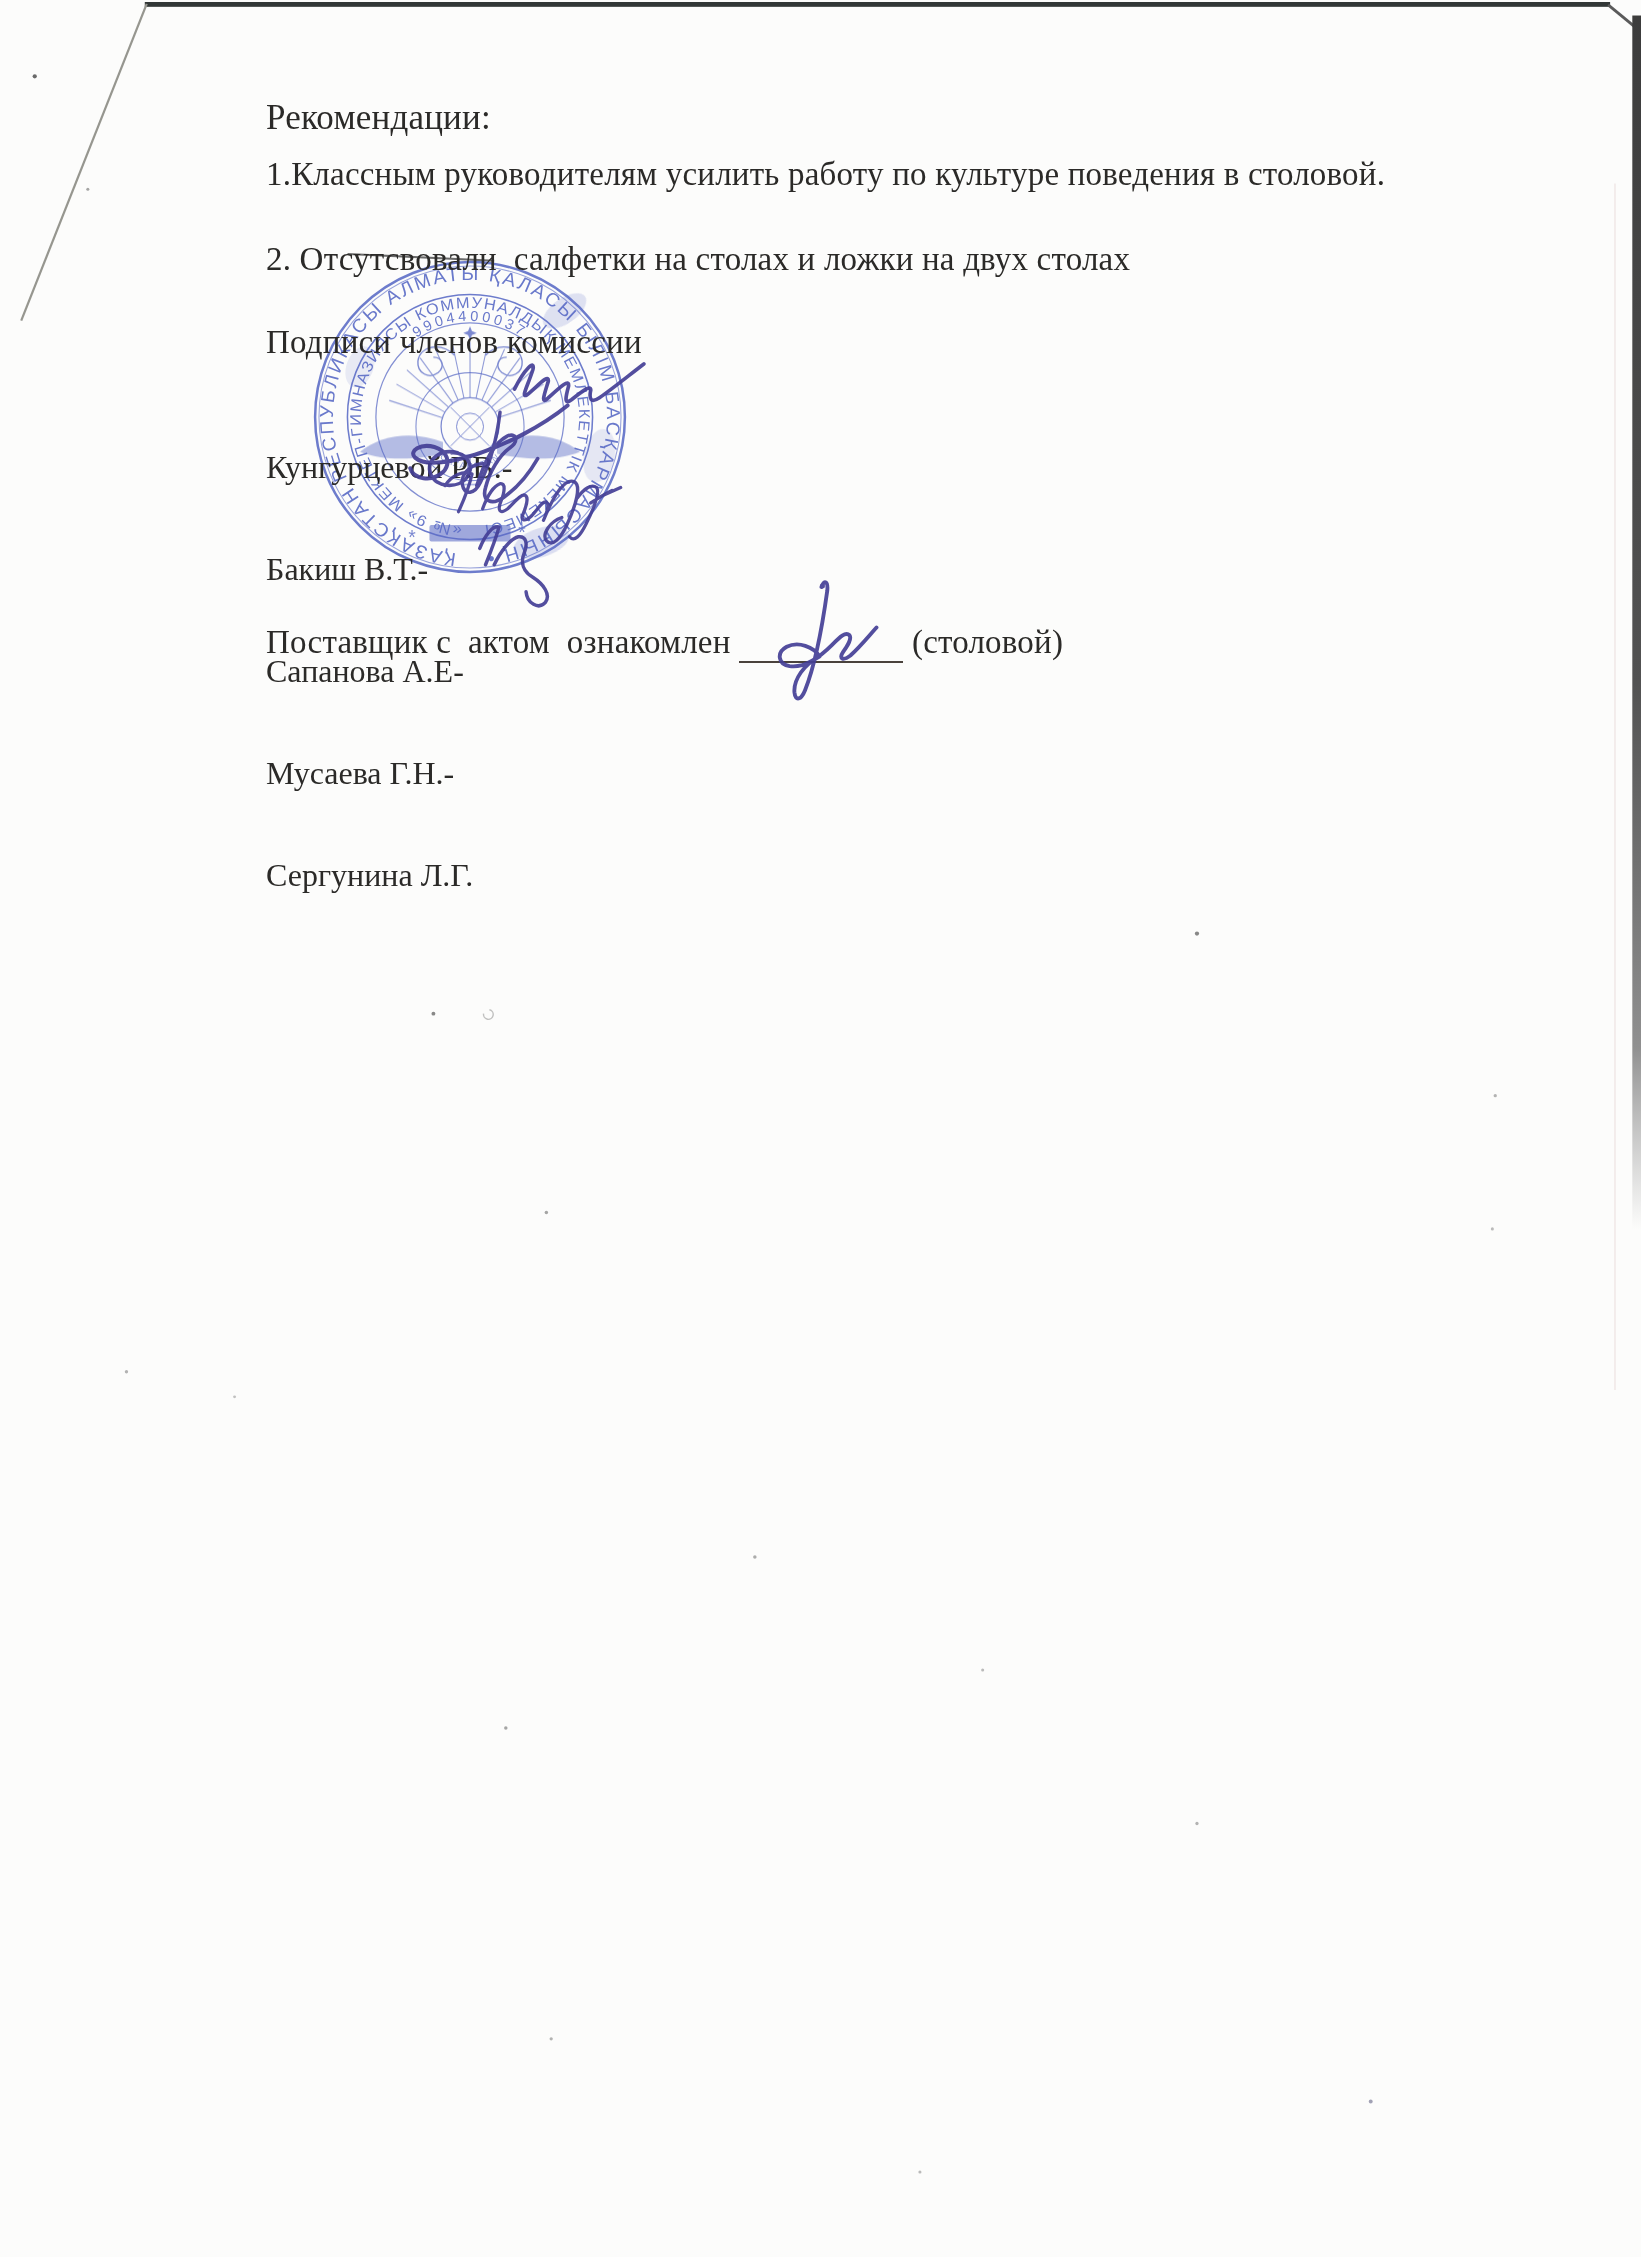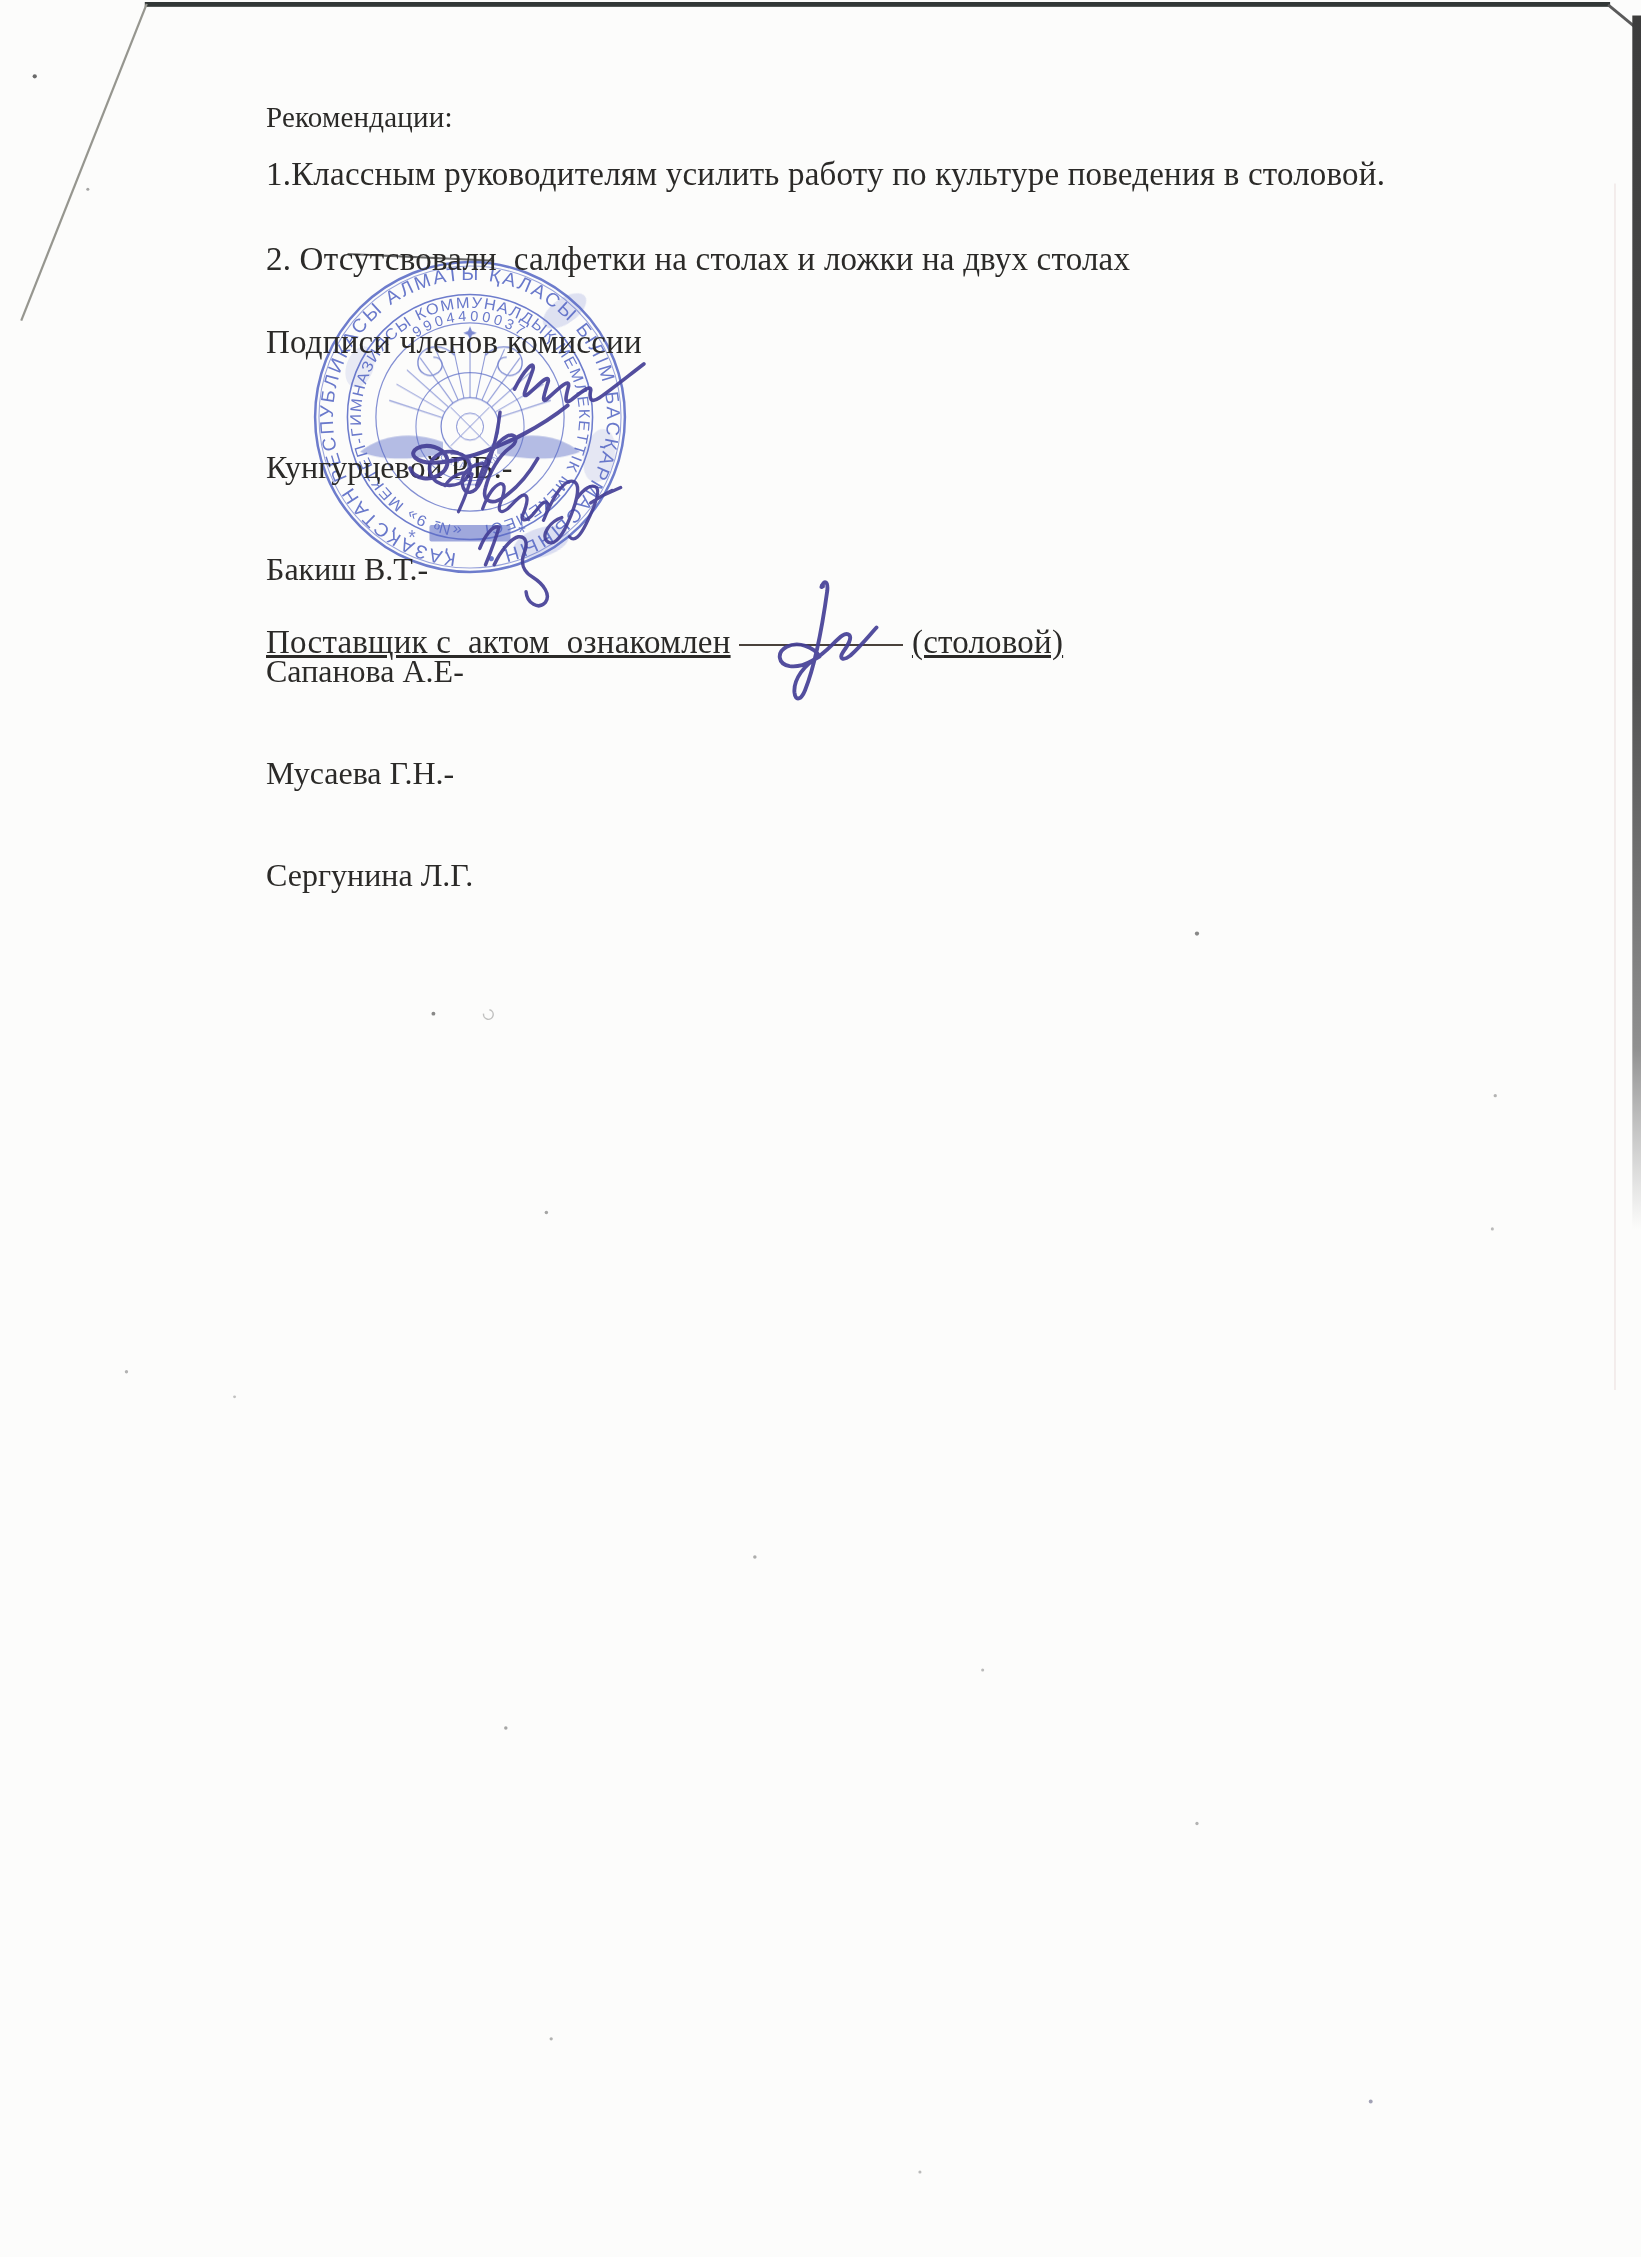--- a/index.html
+++ b/index.html
@@ -10,24 +10,24 @@
     overflow:hidden;
     font-family:"Liberation Serif","DejaVu Serif",serif;
     color:#2b2a28;
   }
   .tline{
     position:absolute;left:266px;
     font-size:33px;line-height:39px;
     white-space:pre-wrap;
     letter-spacing:0.2px;
   }
-  .heading{font-size:29px;}
+  .heading{font-size:35px;}
   .members{position:absolute;left:266px;top:382px;font-size:32px;line-height:34px;white-space:pre;}
   .member-line{height:34px;}
-  .supplier{display:flex;align-items:center;text-decoration:underline;}
+  .supplier{display:flex;align-items:flex-end;}
   .blank-line{
     display:inline-block;width:164px;height:3.9px;
     border-bottom:2.4px solid #4a423c;
     margin:0 8.7px;transform:translateY(1px);
   }
   svg.overlay{position:absolute;left:0;top:0;pointer-events:none;}
   .stamp-svg{position:absolute;left:304px;top:251px;}
 </style>
 </head>
 <body>

